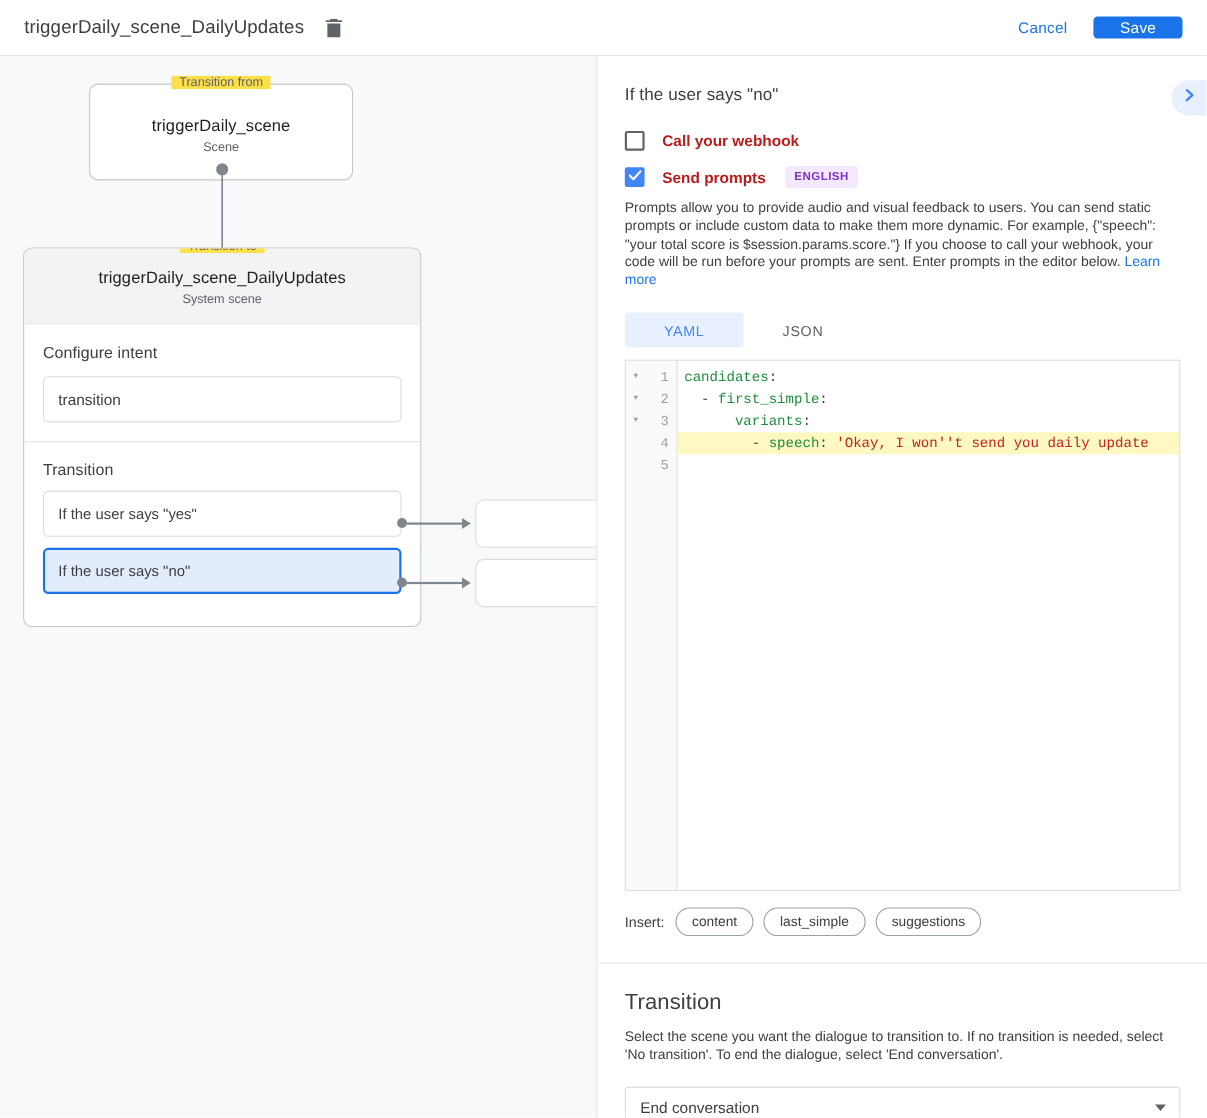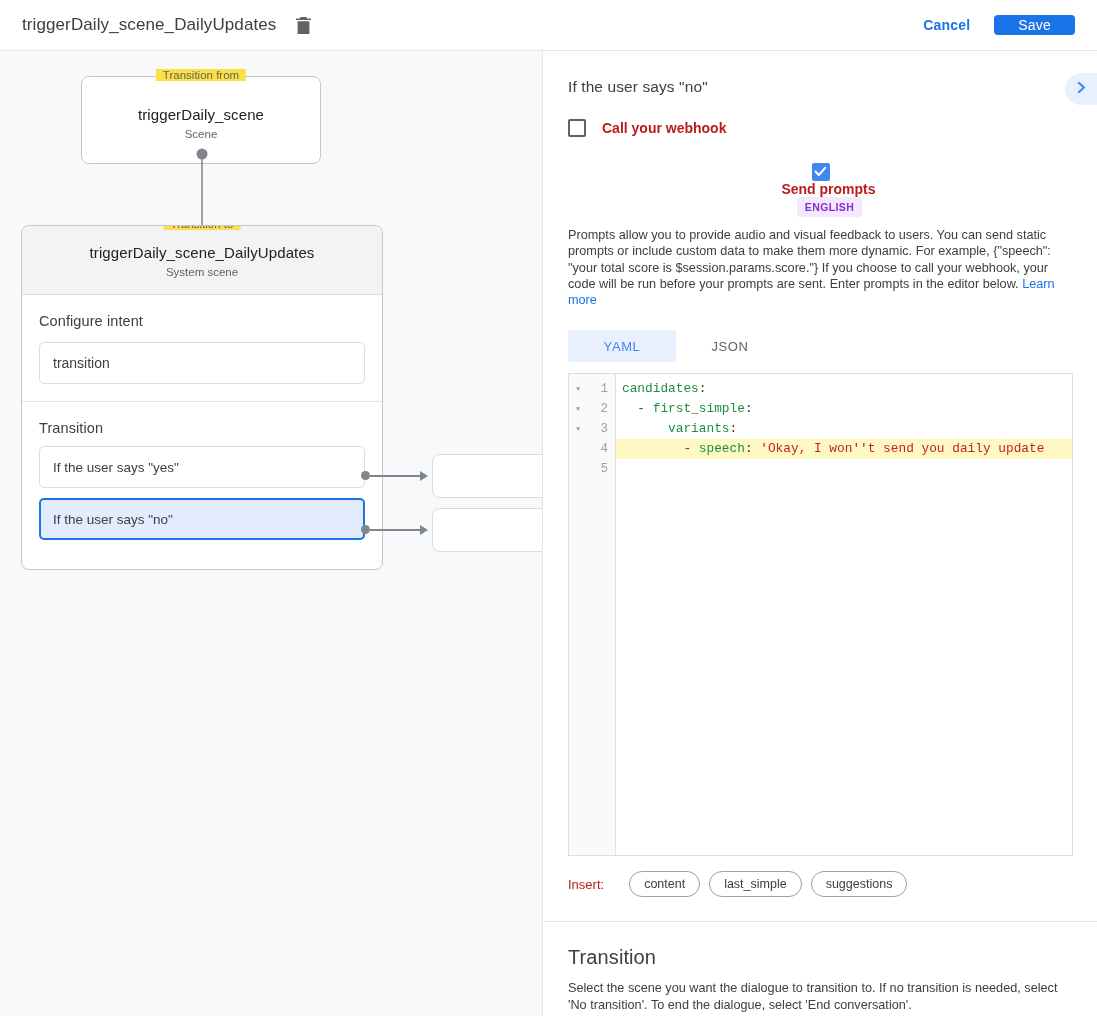--- a/index.html
+++ b/index.html
@@ -26,21 +26,21 @@
   }
   .trash-btn {
     margin-left: 13px;
     width: 28px; height: 28px;
     display: flex; align-items: center; justify-content: center;
     cursor: pointer; border-radius: 50%;
   }
   .trash-btn svg { display:block; }
   .topbar-spacer { flex: 1; }
   .cancel-btn {
-    color: #1a73e8; font-size: 14px; font-weight: 700;
+    color: #1a73e8; font-size: 14px; font-weight: 400;
     background: none; border: none; cursor: pointer;
     padding: 9px 10px; border-radius: 4px; letter-spacing:.2px;
     font-family: inherit;
   }
   .save-btn {
     margin-left: 14px; margin-right: 22px;
     background: #1a73e8; color: #fff;
     border: none; border-radius: 4px;
     font-size: 14px; font-weight: 500; letter-spacing:.2px;
     padding: 0 24px; height: 20px; cursor: pointer;
@@ -238,21 +238,21 @@
     overflow: hidden;
   }
   .code-row { height: 20px; line-height: 20px; padding-left: 6px; }
   .code-row.hl { background: #fef9c3; }
   .k-key { color: #1e8e3e; }
   .k-punct { color: #3c4043; }
   .k-str { color: #c5221f; }
 
   
   .insert-row { display: flex; align-items: center; margin-top: 15px; }
-  .insert-label { font-size: 13px; color: #b91c1c; margin-right: 25px; }
+  .insert-label { font-size: 13px; color: #404040; margin-right: 10px; }
   .chip {
     border: 1px solid #9aa0a6; border-radius: 13px;
     height: 26px; padding: 0 14px;
     display: flex; align-items: center;
     font-size: 12.5px; color: #3c4043;
     margin-right: 9px; cursor: pointer; background:#fff;
   }
 
   .hr-full { border-top: 1px solid #e4e6e9; margin-top: 24px; }
 
@@ -355,21 +355,21 @@
     </span>
   </div>
 
   <div class="rp-pad">
 
     <div class="check-row">
       <div class="checkbox"></div>
       <div class="check-label">Call your webhook</div>
     </div>
 
-    <div class="check-row" style="margin-top:26px;flex-direction:column;">
+    <div class="check-row" style="margin-top:14px;">
       <div class="checkbox checked">
         <span>
           <svg width="13" height="11" viewBox="0 0 13 11">
               <polyline points="1.5,5.5 4.8,9 11.2,1.8" fill="none" stroke="#fff" stroke-width="2" stroke-linecap="round" stroke-linejoin="round"></polyline>
             </svg>
         </span>
       </div>
       <div class="check-label">Send prompts</div>
       <div class="lang-badge">ENGLISH</div>
     </div>

